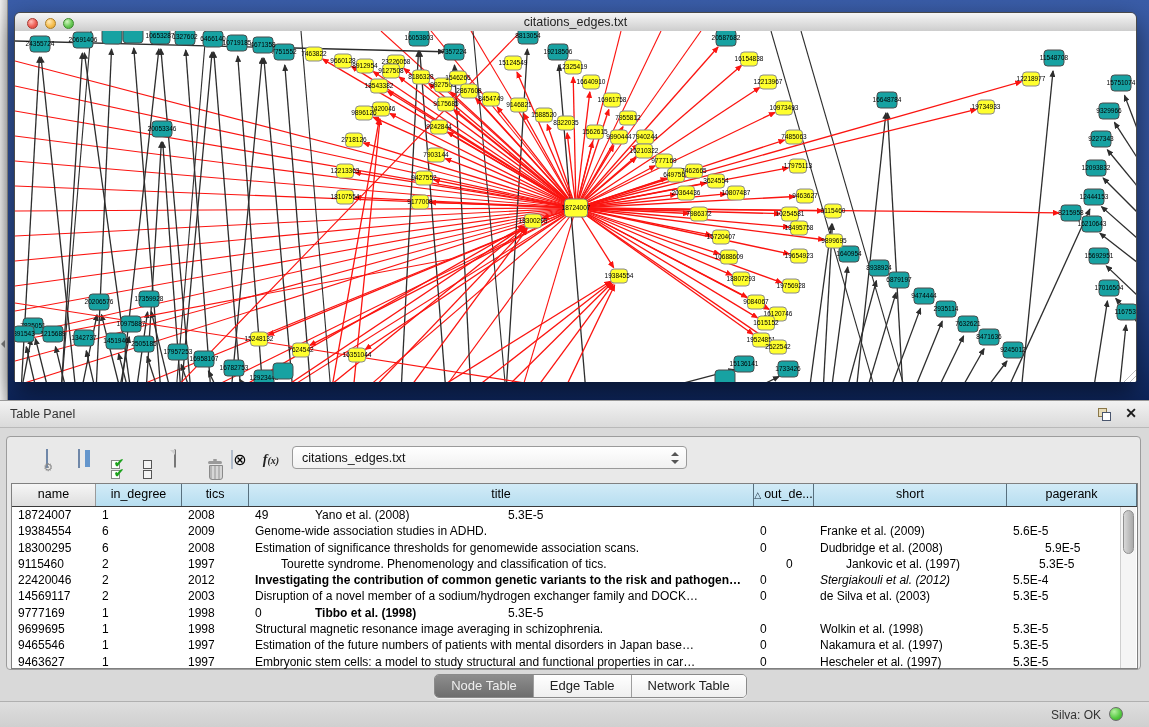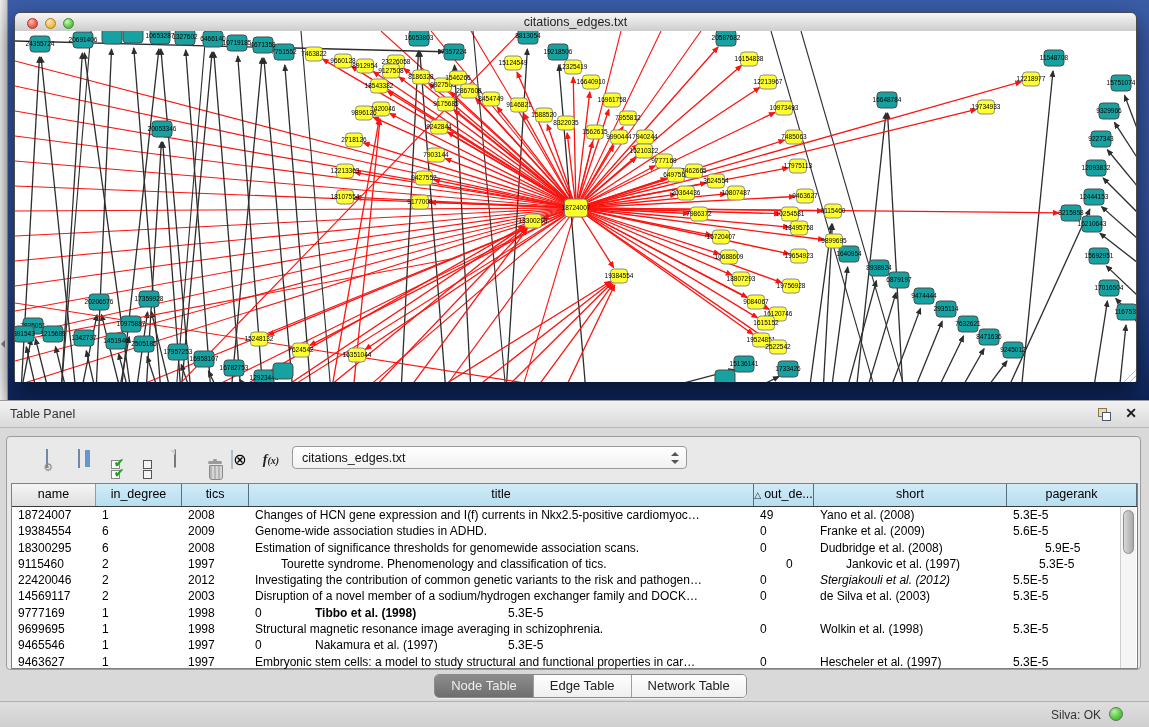--- a/index.html
+++ b/index.html
@@ -607,21 +607,20 @@
           <div class="th" style="width: 505px; flex: 0 0 auto;"><span>title</span></div>
           <div class="th" style="width: 60px; flex: 0 0 auto;"><span class="tri">△</span><span>out_de...</span></div>
           <div class="th" style="width: 193px; flex: 0 0 auto;"><span>short</span></div>
           <div class="th" style="width: 110px; flex: 1 1 0%;"><span>pagerank</span></div>
         </div>
       <div class="tbody" id="tbody">
           <div class="tr">
             <div class="td" style="width: 84px; flex: 0 0 auto;">18724007</div>
             <div class="td" style="width: 86px; flex: 0 0 auto;">1</div>
             <div class="td" style="width: 67px; flex: 0 0 auto;">2008</div>
-            <div class="td" style="width: 505px; flex: 0 0 auto;">Changes of HCN gene expression and I(f) currents in Nkx2.5-positive cardiomyoc…</div>
             <div class="td" style="width: 60px; flex: 0 0 auto;">49</div>
             <div class="td" style="width: 193px; flex: 0 0 auto;">Yano et al. (2008)</div>
             <div class="td" style="width: 110px; flex: 1 1 0%;">5.3E-5</div>
           </div>
           <div class="tr">
             <div class="td" style="width: 84px; flex: 0 0 auto;">19384554</div>
             <div class="td" style="width: 86px; flex: 0 0 auto;">6</div>
             <div class="td" style="width: 67px; flex: 0 0 auto;">2009</div>
             <div class="td" style="width: 505px; flex: 0 0 auto;">Genome-wide association studies in ADHD.</div>
             <div class="td" style="width: 60px; flex: 0 0 auto;">0</div>
@@ -643,24 +642,24 @@
             <div class="td" style="width: 67px; flex: 0 0 auto;">1997</div>
             <div class="td" style="width: 505px; flex: 0 0 auto; margin-left: 26px;">Tourette syndrome. Phenomenology and classification of tics.</div>
             <div class="td" style="width: 60px; flex: 0 0 auto;">0</div>
             <div class="td" style="width: 193px; flex: 0 0 auto;">Jankovic et al. (1997)</div>
             <div class="td" style="width: 110px; flex: 1 1 0%;">5.3E-5</div>
           </div>
           <div class="tr">
             <div class="td" style="width: 84px; flex: 0 0 auto;">22420046</div>
             <div class="td" style="width: 86px; flex: 0 0 auto;">2</div>
             <div class="td" style="width: 67px; flex: 0 0 auto;">2012</div>
-            <div class="td" style="width: 505px; flex: 0 0 auto;">Investigating the contribution of common genetic variants to the risk and pathogen…</div>
+            <div class="td" style="width: 505px; flex: 0 0 auto; font-weight: bold;">Investigating the contribution of common genetic variants to the risk and pathogen…</div>
             <div class="td" style="width: 60px; flex: 0 0 auto;">0</div>
             <div class="td" style="width: 193px; flex: 0 0 auto; font-style: italic;">Stergiakouli et al. (2012)</div>
-            <div class="td" style="width: 110px; flex: 1 1 0%;">5.5E-5</div>
+            <div class="td" style="width: 110px; flex: 1 1 0%;">5.5E-4</div>
           </div>
           <div class="tr">
             <div class="td" style="width: 84px; flex: 0 0 auto;">14569117</div>
             <div class="td" style="width: 86px; flex: 0 0 auto;">2</div>
             <div class="td" style="width: 67px; flex: 0 0 auto;">2003</div>
             <div class="td" style="width: 505px; flex: 0 0 auto;">Disruption of a novel member of a sodium/hydrogen exchanger family and DOCK…</div>
             <div class="td" style="width: 60px; flex: 0 0 auto;">0</div>
             <div class="td" style="width: 193px; flex: 0 0 auto;">de Silva et al. (2003)</div>
             <div class="td" style="width: 110px; flex: 1 1 0%;">5.3E-5</div>
           </div>
@@ -678,20 +677,21 @@
             <div class="td" style="width: 67px; flex: 0 0 auto;">1998</div>
             <div class="td" style="width: 505px; flex: 0 0 auto;">Structural magnetic resonance image averaging in schizophrenia.</div>
             <div class="td" style="width: 60px; flex: 0 0 auto;">0</div>
             <div class="td" style="width: 193px; flex: 0 0 auto;">Wolkin et al. (1998)</div>
             <div class="td" style="width: 110px; flex: 1 1 0%;">5.3E-5</div>
           </div>
           <div class="tr">
             <div class="td" style="width: 84px; flex: 0 0 auto;">9465546</div>
             <div class="td" style="width: 86px; flex: 0 0 auto;">1</div>
             <div class="td" style="width: 67px; flex: 0 0 auto;">1997</div>
+            <div class="td" style="width: 505px; flex: 0 0 auto;">Estimation of the future numbers of patients with mental disorders in Japan base…</div>
             <div class="td" style="width: 60px; flex: 0 0 auto;">0</div>
             <div class="td" style="width: 193px; flex: 0 0 auto;">Nakamura et al. (1997)</div>
             <div class="td" style="width: 110px; flex: 1 1 0%;">5.3E-5</div>
           </div>
           <div class="tr">
             <div class="td" style="width: 84px; flex: 0 0 auto;">9463627</div>
             <div class="td" style="width: 86px; flex: 0 0 auto;">1</div>
             <div class="td" style="width: 67px; flex: 0 0 auto;">1997</div>
             <div class="td" style="width: 505px; flex: 0 0 auto;">Embryonic stem cells: a model to study structural and functional properties in car…</div>
             <div class="td" style="width: 60px; flex: 0 0 auto;">0</div>

